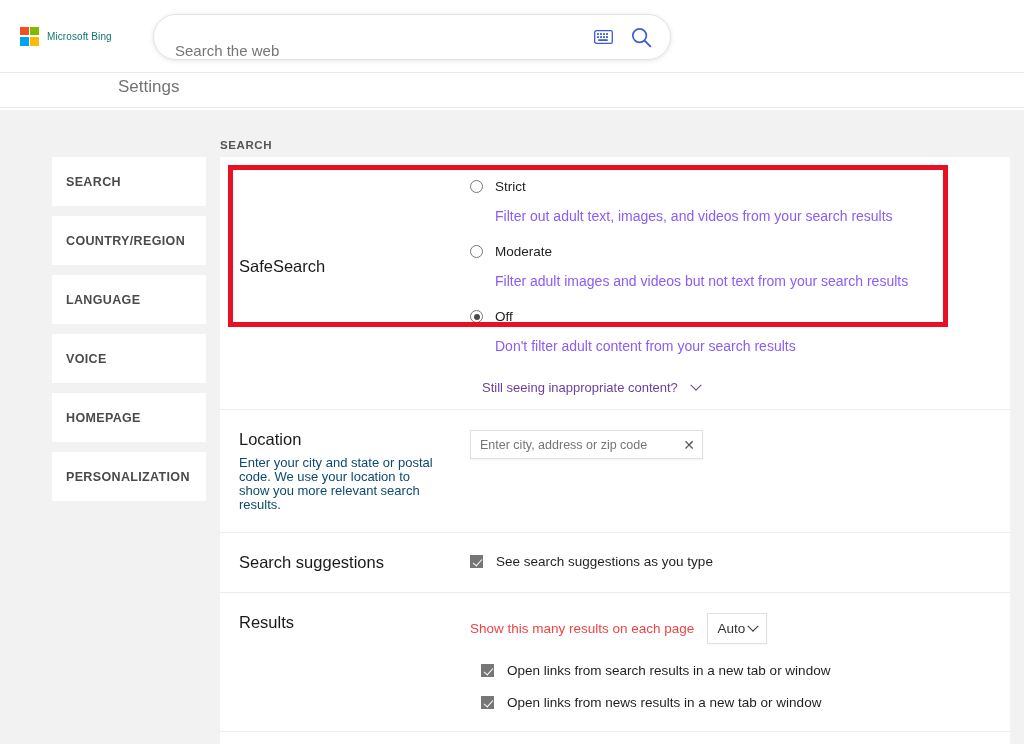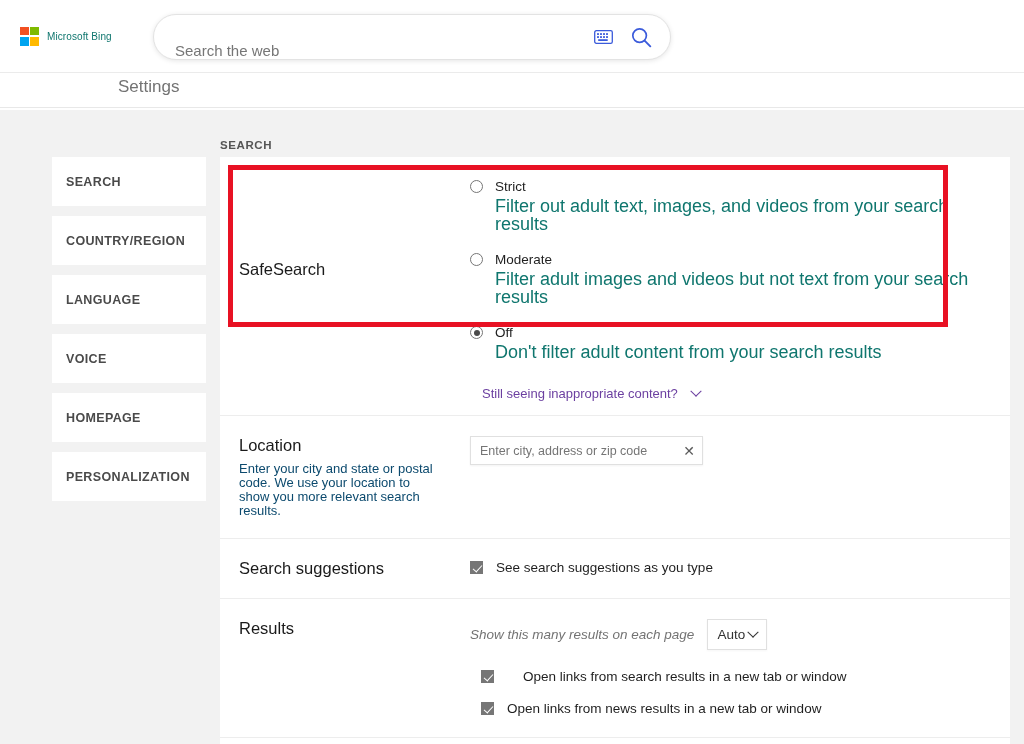--- a/index.html
+++ b/index.html
@@ -173,24 +173,24 @@
     width: 6px; height: 6px;
     border-radius: 50%;
     background: #4a4a4a;
   }
   .opt-title {
     font-size: 13.5px;
     color: #1f1f1f;
     line-height: 17px;
   }
   .opt-sub {
-    font-size: 18px;
-    color: #0f766e;
+    font-size: 14px;
+    color: #8b5cf6;
     line-height: 18px;
-    margin-top: 2px;
+    margin-top: 12px;
   }
   .link-row {
     padding: 9px 0 13px 262px;
     border-bottom: 1px solid #ededed;
   }
   .inline-link {
     font-size: 13px;
     color: #6b3fa0;
     cursor: pointer;
     display: inline-flex;
@@ -253,21 +253,21 @@
     background: #ffffff;
     font-size: 13.5px;
     color: #333333;
     cursor: pointer;
     box-shadow: 0 1px 2px rgba(0,0,0,.04);
   }
   .results-line {
     display: flex; align-items: center; gap: 13px;
     margin-bottom: 18px;
   }
-  .muted { font-size: 13.5px; color: #737373; font-style: italic; }
+  .muted { font-size: 13.5px; color: #ef4444; }
   .chevron {
     width: 8px; height: 8px;
     border: solid currentColor;
     border-width: 0 1.7px 1.7px 0;
     transform: rotate(45deg) translate(-2px,-2px);
     display: inline-block;
   }
 
   
   .redbox {
@@ -415,21 +415,21 @@
       <div class="row">
         <div class="row-label">Results</div>
         <div class="row-body">
           <div class="results-line">
             <span class="muted">Show this many results on each page</span>
             <span class="sel">
               <span>Auto</span>
               <span class="chevron"></span>
             </span>
           </div>
-          <div class="cbrow" style="padding-left:11px;gap:16px;">
+          <div class="cbrow" style="padding-left:11px;">
             <span class="cbox"></span>
             <span class="cb-label">Open links from search results in a new tab or window</span>
           </div>
           <div class="cbrow" style="padding-left:11px;">
             <span class="cbox"></span>
             <span class="cb-label">Open links from news results in a new tab or window</span>
           </div>
         </div>
       </div>
 

